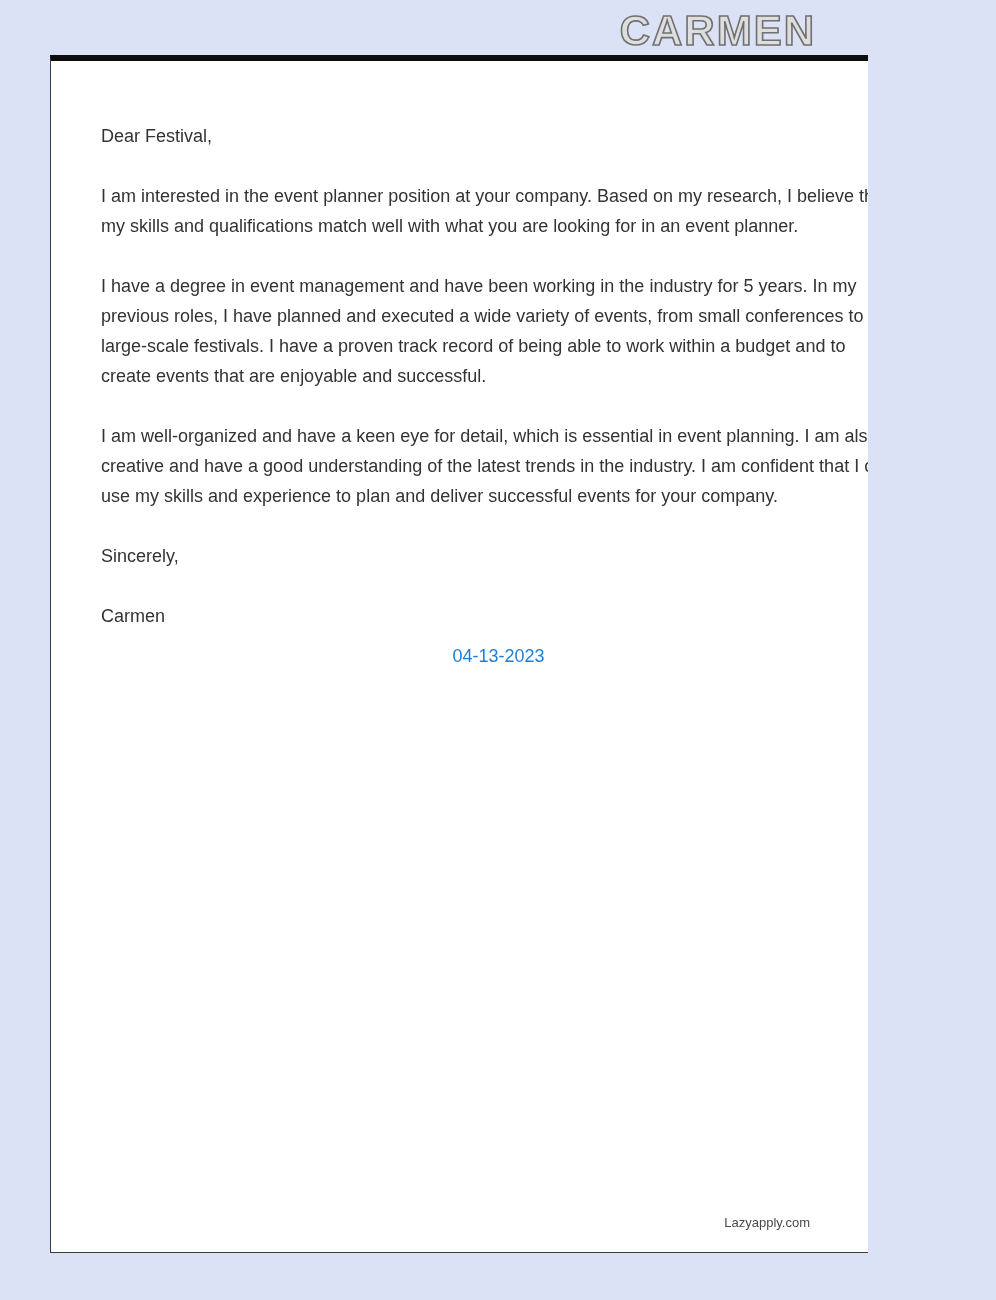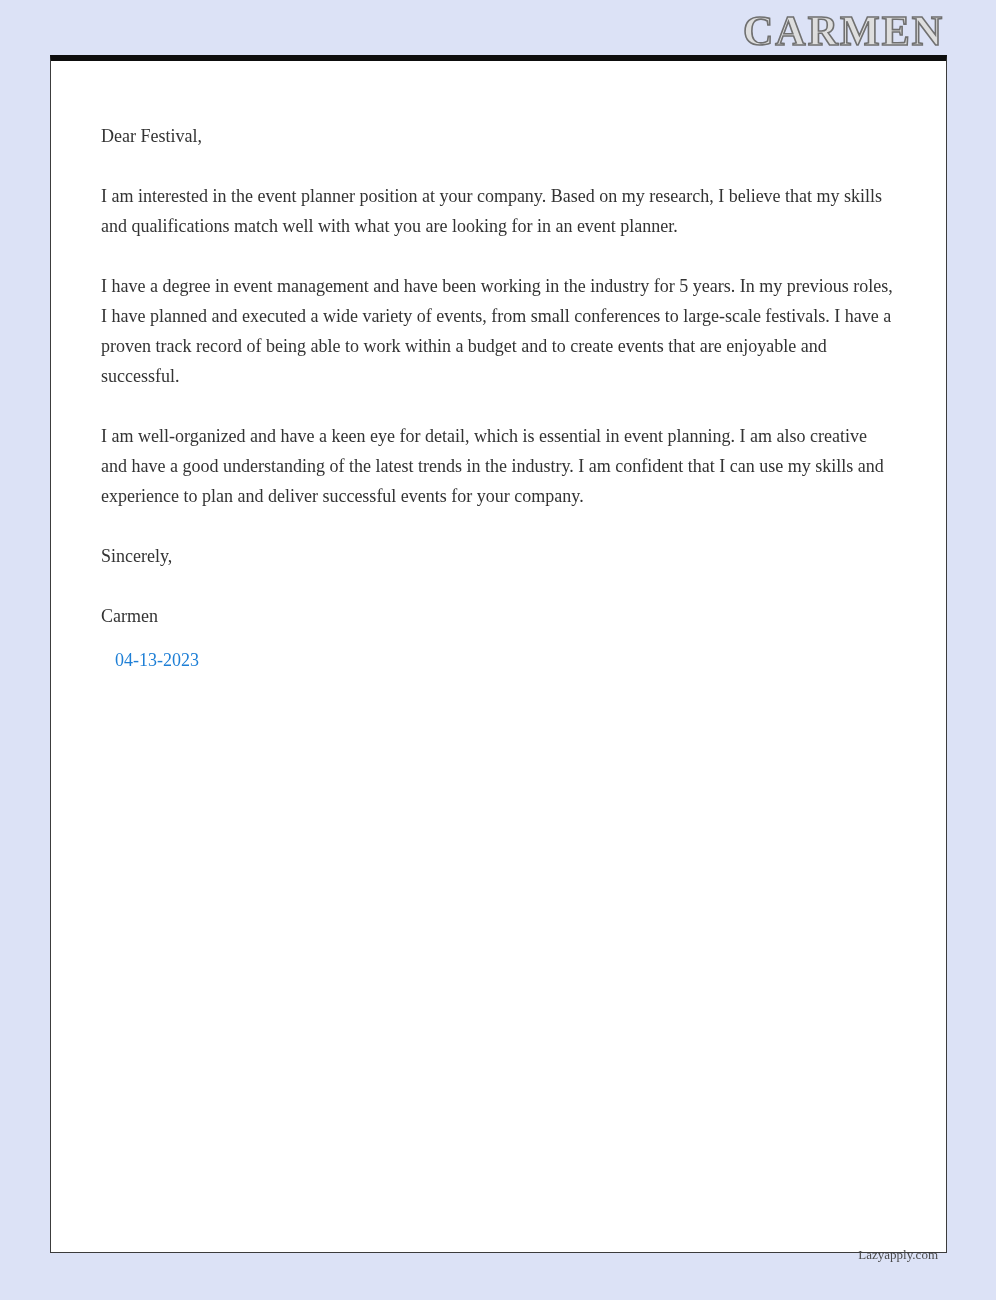--- a/index.html
+++ b/index.html
@@ -7,24 +7,23 @@
     padding: 0;
   }
   body {
     width: 996px;
     height: 1300px;
     background: #dce2f6;
     font-family: "Liberation Sans", sans-serif;
   }
   .canvas {
     position: relative;
-    width: 996px;
+    width: 868px;
     height: 1300px;
     overflow: hidden;
-    font-family: Liberation Serif, serif;
   }
   .brand {
     position: absolute;
     top: 8px;
     right: 52px;
     font-size: 42px;
     font-weight: 700;
     letter-spacing: 2px;
     color: #dedede;
     -webkit-text-stroke: 1.6px #707070;
@@ -52,27 +51,28 @@
   .letter p {
     margin: 0 0 30px 0;
   }
   .letter .salutation {
     margin-bottom: 30px;
   }
   .letter .signature {
     margin-bottom: 10px;
   }
   .letter .date {
-    margin: 14px;
+    margin: 0;
     font-weight: 400;
+    text-align: center;
   }
   .footer-watermark {
     position: absolute;
     right: 58px;
-    top: 1247px;
+    top: 1215px;
     font-size: 13px;
     color: #4a4a4a;
     line-height: 16px;
   }
 </style>
 </head>
 <body>
 
 <div class="canvas">
 

